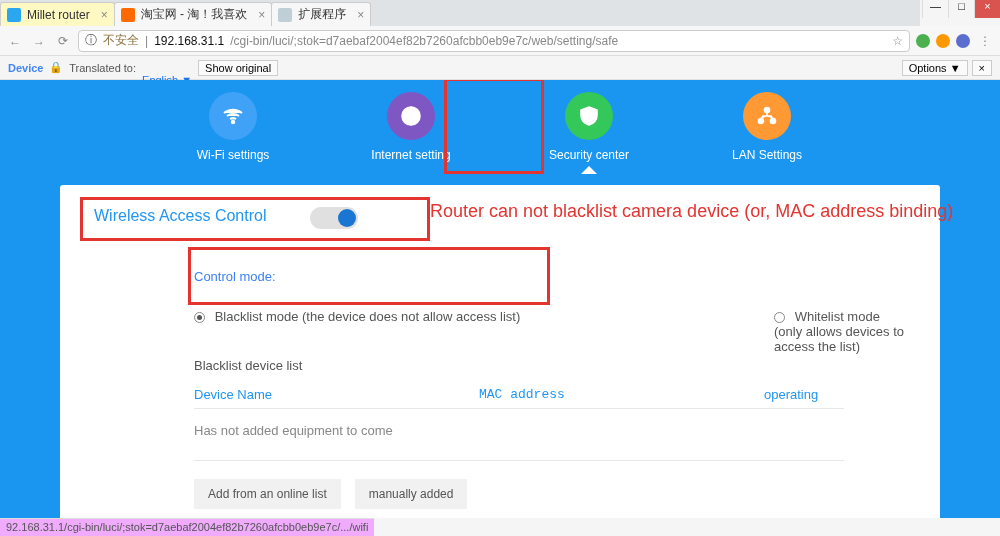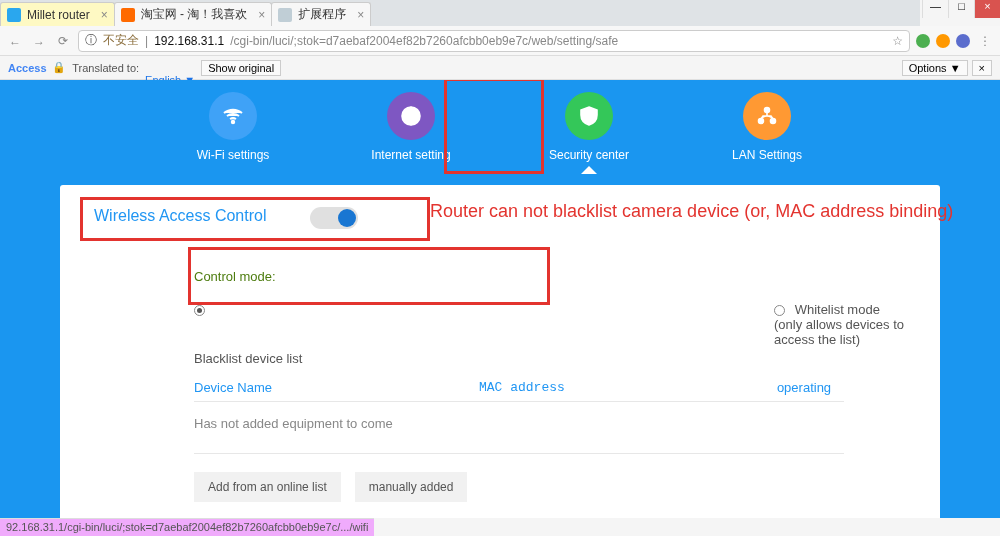--- a/index.html
+++ b/index.html
@@ -36,27 +36,27 @@
     .navitem.sel .arrow{ width:0;height:0;border-left:8px solid transparent;border-right:8px solid transparent;border-bottom:8px solid #fff; margin:4px auto 0;}
     
     .hl{ position:absolute; border:3px solid #e3342f; pointer-events:none; }
     
     .card{ background:#fff; margin:0 auto; width:880px; border-radius:3px 3px 0 0; padding:22px 34px 80px; position:relative; min-height:430px; }
     .section-title{ color:#2196f3; font-size:16px; }
     .toggle{ display:inline-block; width:48px; height:22px; background:#e0e0e0; border-radius:11px; position:relative; vertical-align:middle; margin-left:40px; }
     .toggle::after{ content:""; position:absolute; right:2px; top:2px; width:18px; height:18px; background:#1976d2; border-radius:50%; }
     .annot{ position:absolute; top:16px; left:370px; color:#e3342f; font-size:18px; white-space:nowrap; }
     .mode{ margin-top:40px; margin-left:100px; color:#555; font-size:13px;}
-    .mode h4{ font-weight:normal; color:#4d7c0f; margin-bottom:18px;}
+    .mode h4{ font-weight:normal; color:#3b82f6; margin-bottom:25px;}
     .radio{ display:inline-block; width:11px;height:11px;border:1px solid #888;border-radius:50%; margin-right:6px; vertical-align:middle; position:relative;}
     .radio.sel::after{content:"";position:absolute;inset:2px;background:#555;border-radius:50%;}
     .whitel{ position:absolute; left:580px; }
     .listhead{ margin-top:34px; margin-left:100px; color:#555; font-size:13px;}
     .cols{ display:flex; color:#2196f3; font-size:13px; margin-top:14px; border-bottom:1px solid #e7e7e7; padding-bottom:6px; width:650px;}
-    .cols .c1{flex:1;} .cols .c2{flex:1;font-family:Liberation Mono, monospace;} .cols .c3{width:80px; text-align:center;}
+    .cols .c1{flex:1;} .cols .c2{flex:1;font-family:Liberation Mono, monospace;} .cols .c3{width:80px; text-align:left;}
     .empty{ margin-top:14px; color:#888; border-bottom:1px solid #e7e7e7; padding-bottom:22px; width:650px;}
     .btns{ margin-top:18px; display:flex; gap:14px;}
     .btn{ background:#f1f1f1; padding:8px 14px; color:#555; cursor:pointer; font-size:12px;}
     
     .status{ position:absolute; bottom:0; left:0; height:18px; background:#f0abfc; color:#555; font-size:11px; padding:2px 6px; border-top:1px solid #ddd; max-width:430px; overflow:hidden; white-space:nowrap; }
   </style>
 </head>
 <body>
 
 <div class="winctl">
@@ -95,21 +95,21 @@
       <span style="color:#888">/cgi-bin/luci/;stok=d7aebaf2004ef82b7260afcbb0eb9e7c/web/setting/safe</span>
     <span style="margin-left:auto;color:#888">☆</span>
   </div>
   <span class="ext" style="background:#4caf50"></span>
   <span class="ext" style="background:#ff9800"></span>
   <span class="ext" style="background:#5b6dcd"></span>
   <span class="navbtn">⋮</span>
 </div>
 
 <div class="transbar">
-  <span class="gspan">Access</span>
+  <span class="gspan">Device</span>
   <span style="color:#f0c36d">🔒</span>
   <span>Translated to:</span>
   <span class="link"><span>English</span> ▼</span>
   <button class="tbtn">Show original</button>
   <div class="rtctl">
     <button class="tbtn"><span>Options</span> ▼</button>
     <button class="tbtn">×</button>
   </div>
 </div>
 
@@ -168,20 +168,21 @@
       <span class="section-title">Wireless Access Control</span>
       <span class="toggle"></span>
     </div>
 
     <div class="hl" style="top:12px; left:20px; width:350px; height:44px;"></div>
 
     <div class="mode">
       <h4>Control mode:</h4>
       <div style="position:relative;">
         <span class="radio sel"></span>
+        <span>Blacklist mode (the device does not allow access list)</span>
         <span class="whitel">
           <span class="radio"></span>
           <span>Whitelist mode (only allows devices to access the list)</span>
         </span>
       </div>
     </div>
 
     <div class="hl" style="top:62px; left:128px; width:362px; height:58px;"></div>
 
     <div class="listhead">

